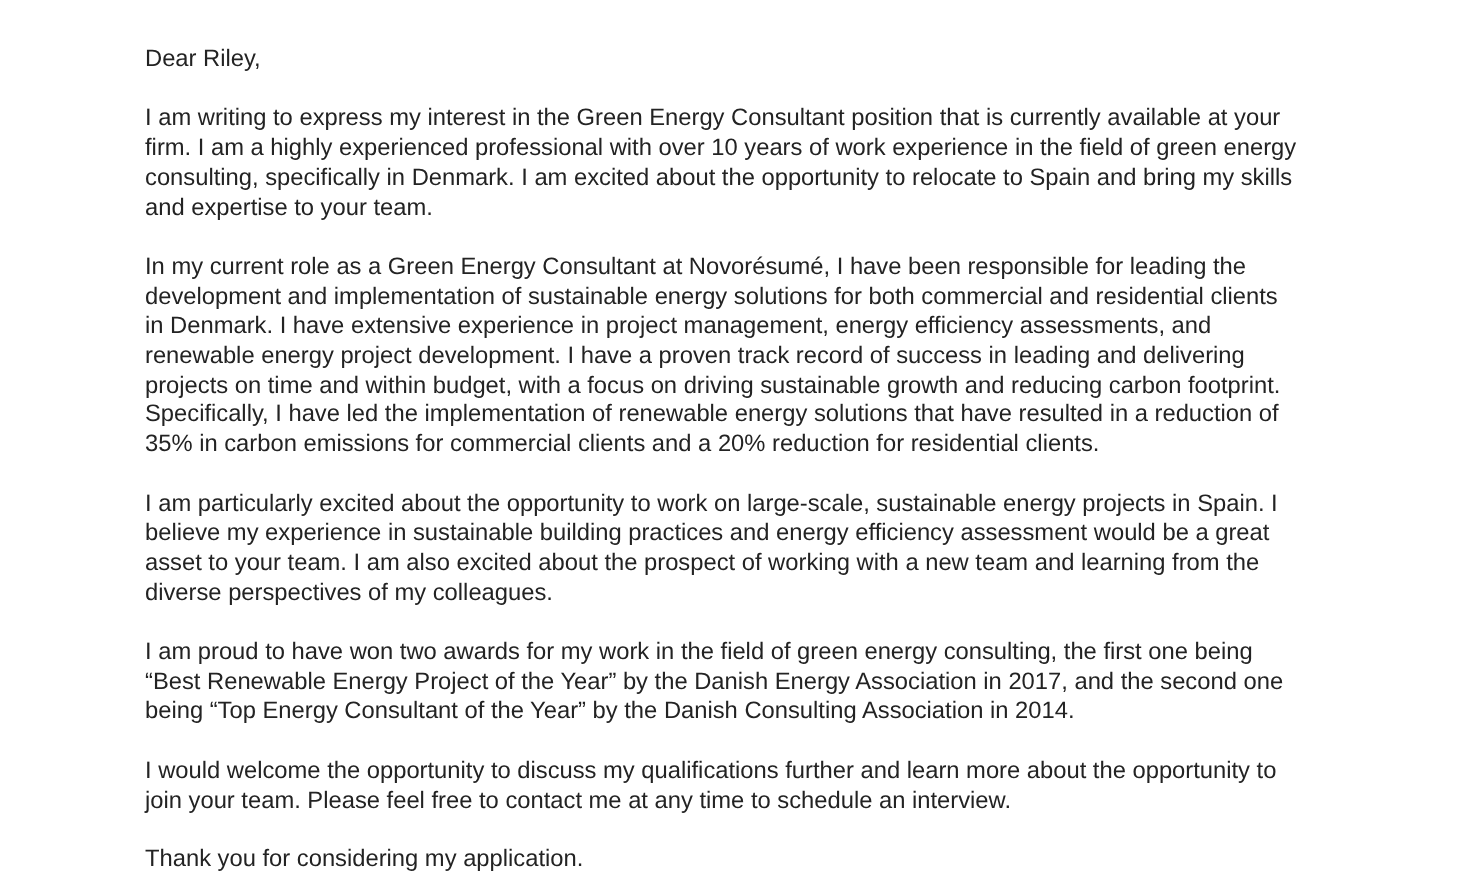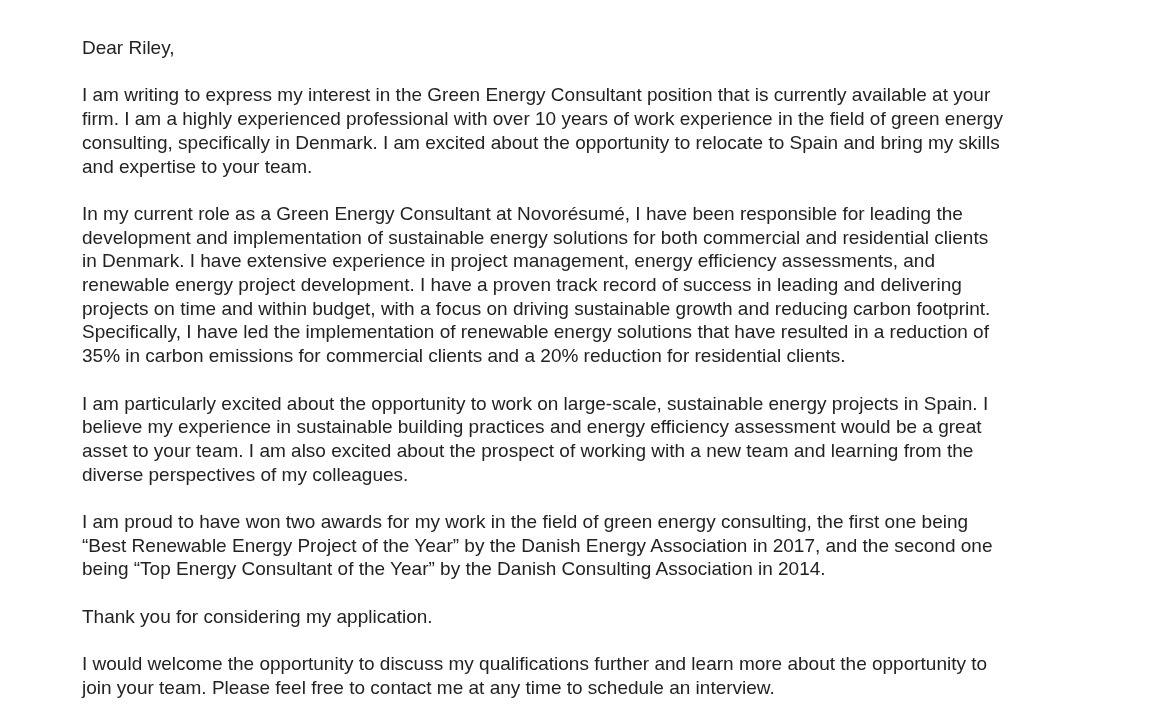--- a/index.html
+++ b/index.html
@@ -9,21 +9,21 @@
   body {
     width: 1170px;
     height: 710px;
     background: #ffffff;
     overflow: hidden;
   }
   .page {
     box-sizing: border-box;
     width: 1170px;
     height: 710px;
-    padding: 36px 58px 0 82px;
+    padding: 36px 58px 0 116px;
     font-family: "Liberation Sans", sans-serif;
     font-size: 19px;
     line-height: 23.7px;
     color: #232323;
     -webkit-font-smoothing: antialiased;
   }
   .para {
     margin: 0 0 23.7px 0;
     white-space: pre;
   }
@@ -44,16 +44,16 @@
 projects on time and within budget, with a focus on driving sustainable growth and reducing carbon footprint.
 Specifically, I have led the implementation of renewable energy solutions that have resulted in a reduction of
 35% in carbon emissions for commercial clients and a 20% reduction for residential clients.</p>
   <p class="para">I am particularly excited about the opportunity to work on large-scale, sustainable energy projects in Spain. I
 believe my experience in sustainable building practices and energy efficiency assessment would be a great
 asset to your team. I am also excited about the prospect of working with a new team and learning from the
 diverse perspectives of my colleagues.</p>
   <p class="para">I am proud to have won two awards for my work in the field of green energy consulting, the first one being
 “Best Renewable Energy Project of the Year” by the Danish Energy Association in 2017, and the second one
 being “Top Energy Consultant of the Year” by the Danish Consulting Association in 2014.</p>
-  <p class="para">Thank you for considering my application.</p>
   <p class="para">I would welcome the opportunity to discuss my qualifications further and learn more about the opportunity to
 join your team. Please feel free to contact me at any time to schedule an interview.</p>
+  <p class="para">Thank you for considering my application.</p>
 </div>
 
 </body></html>

